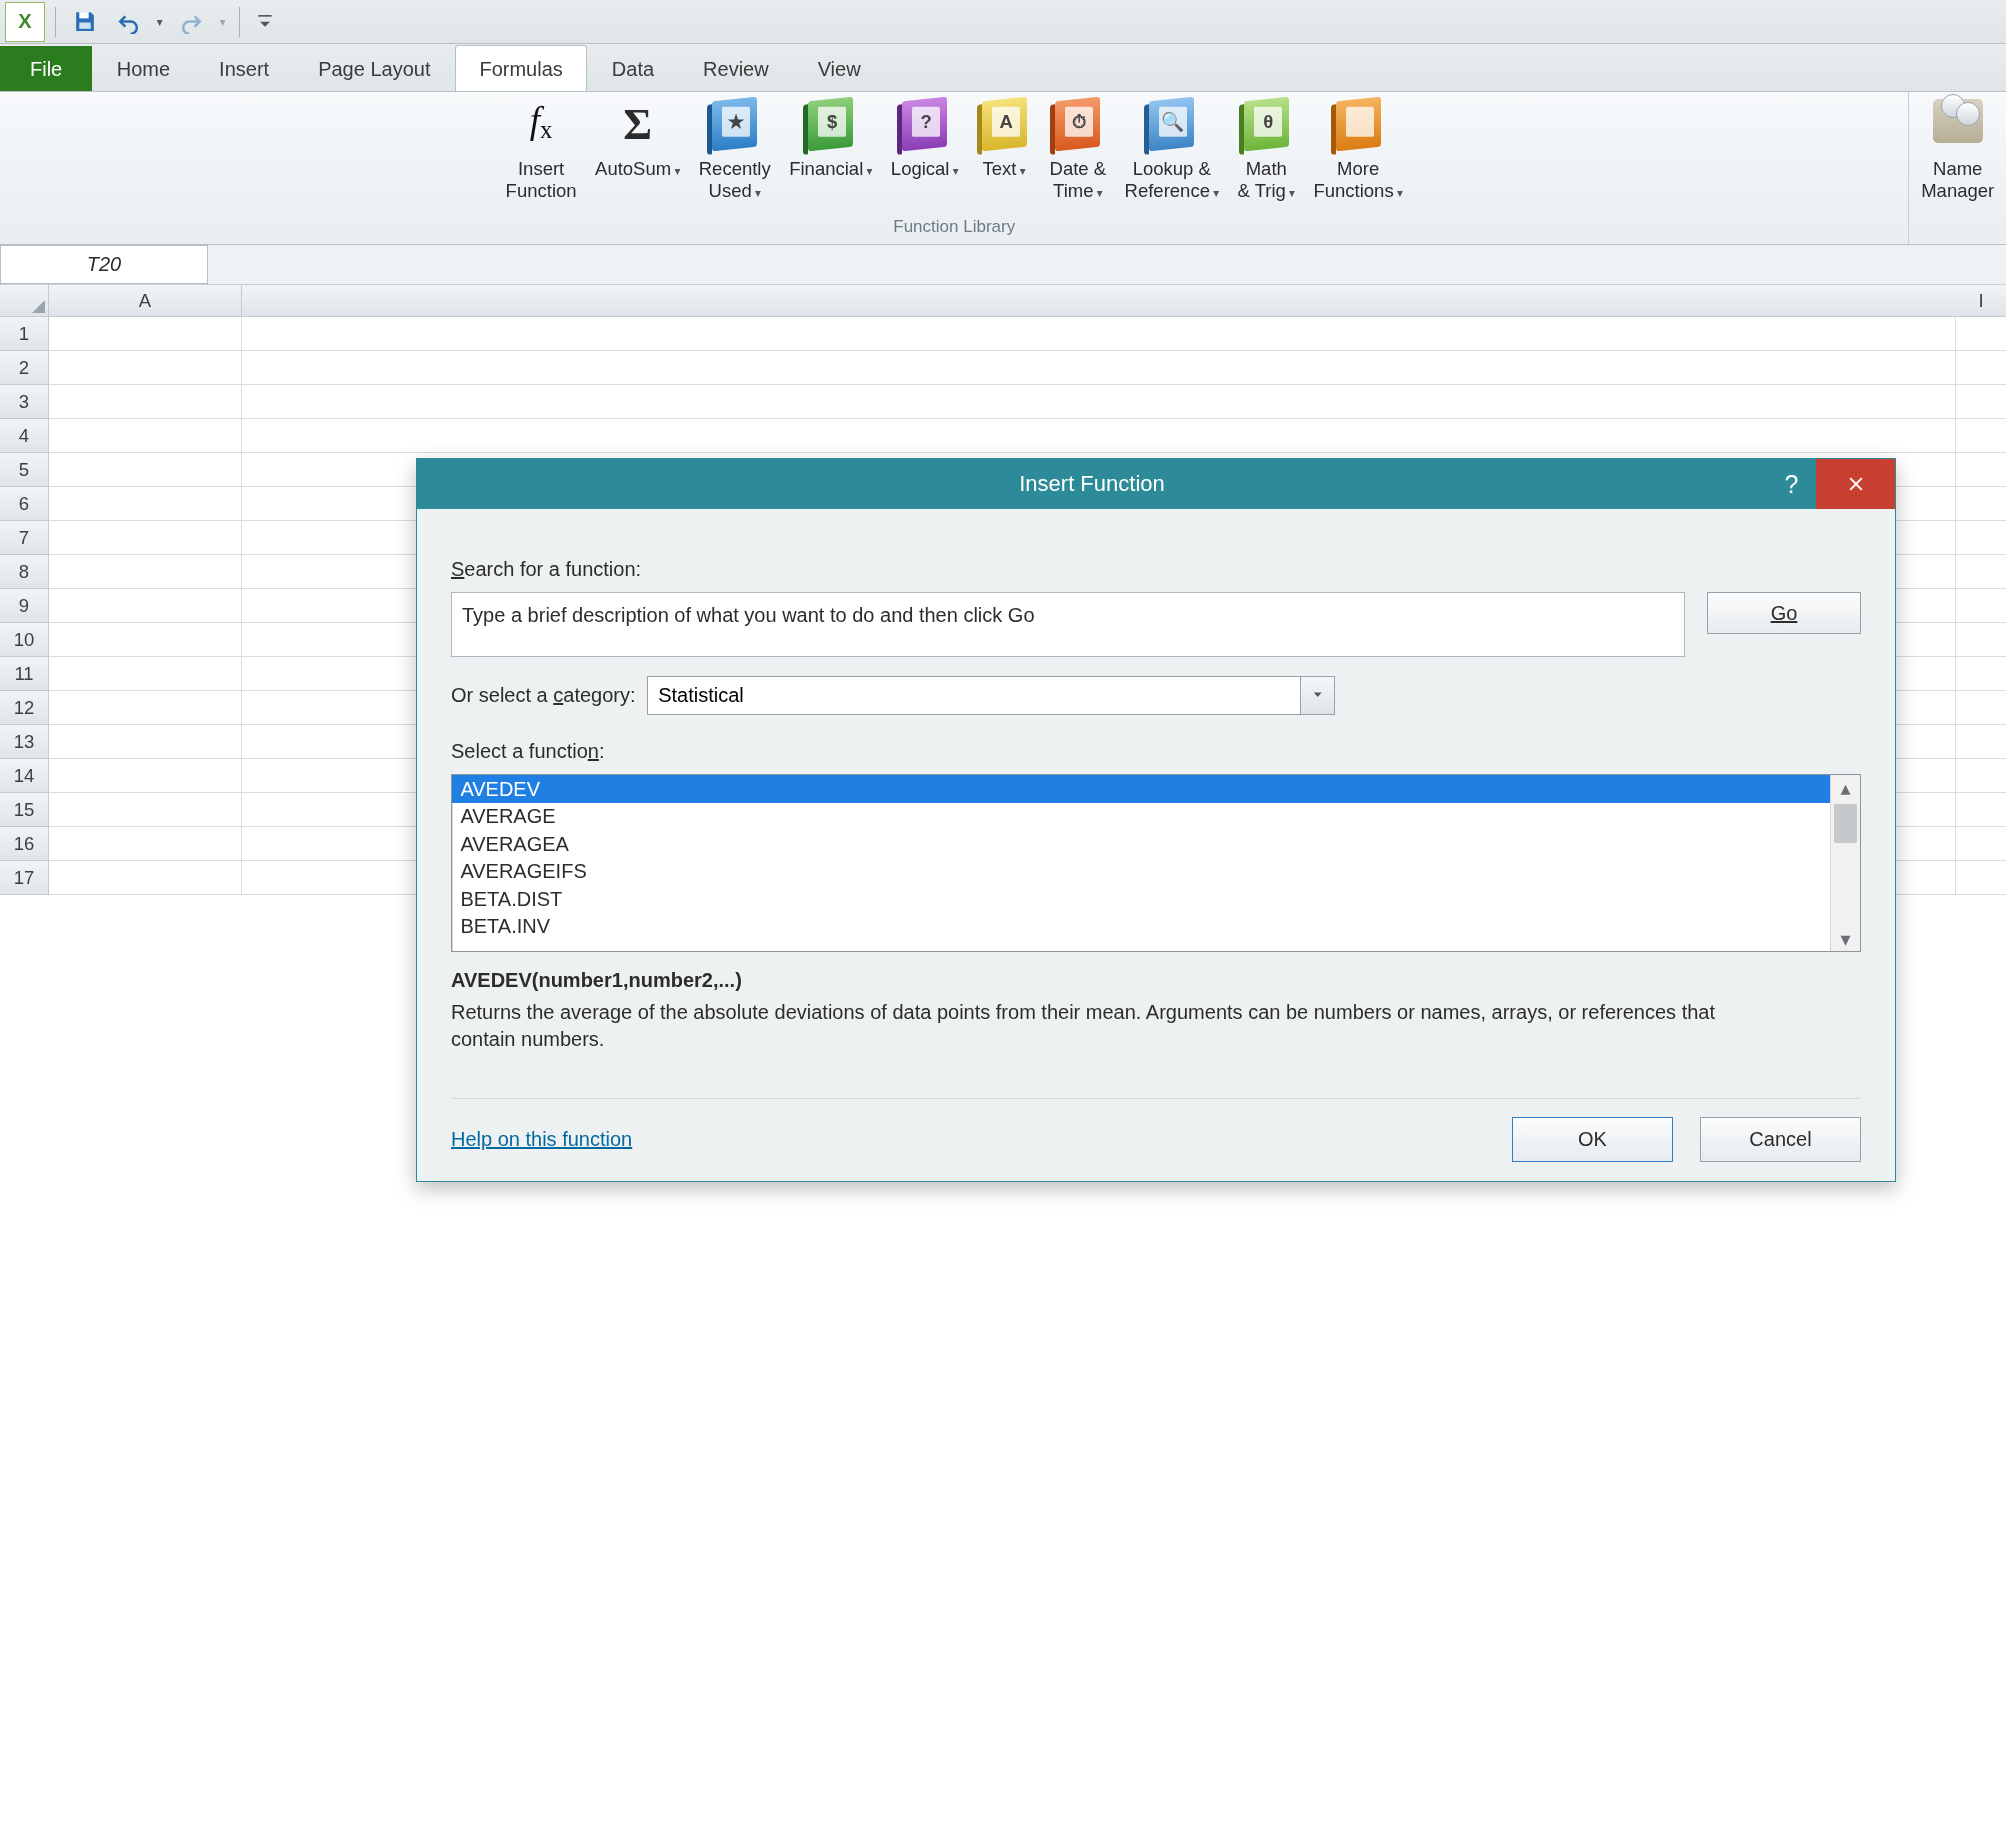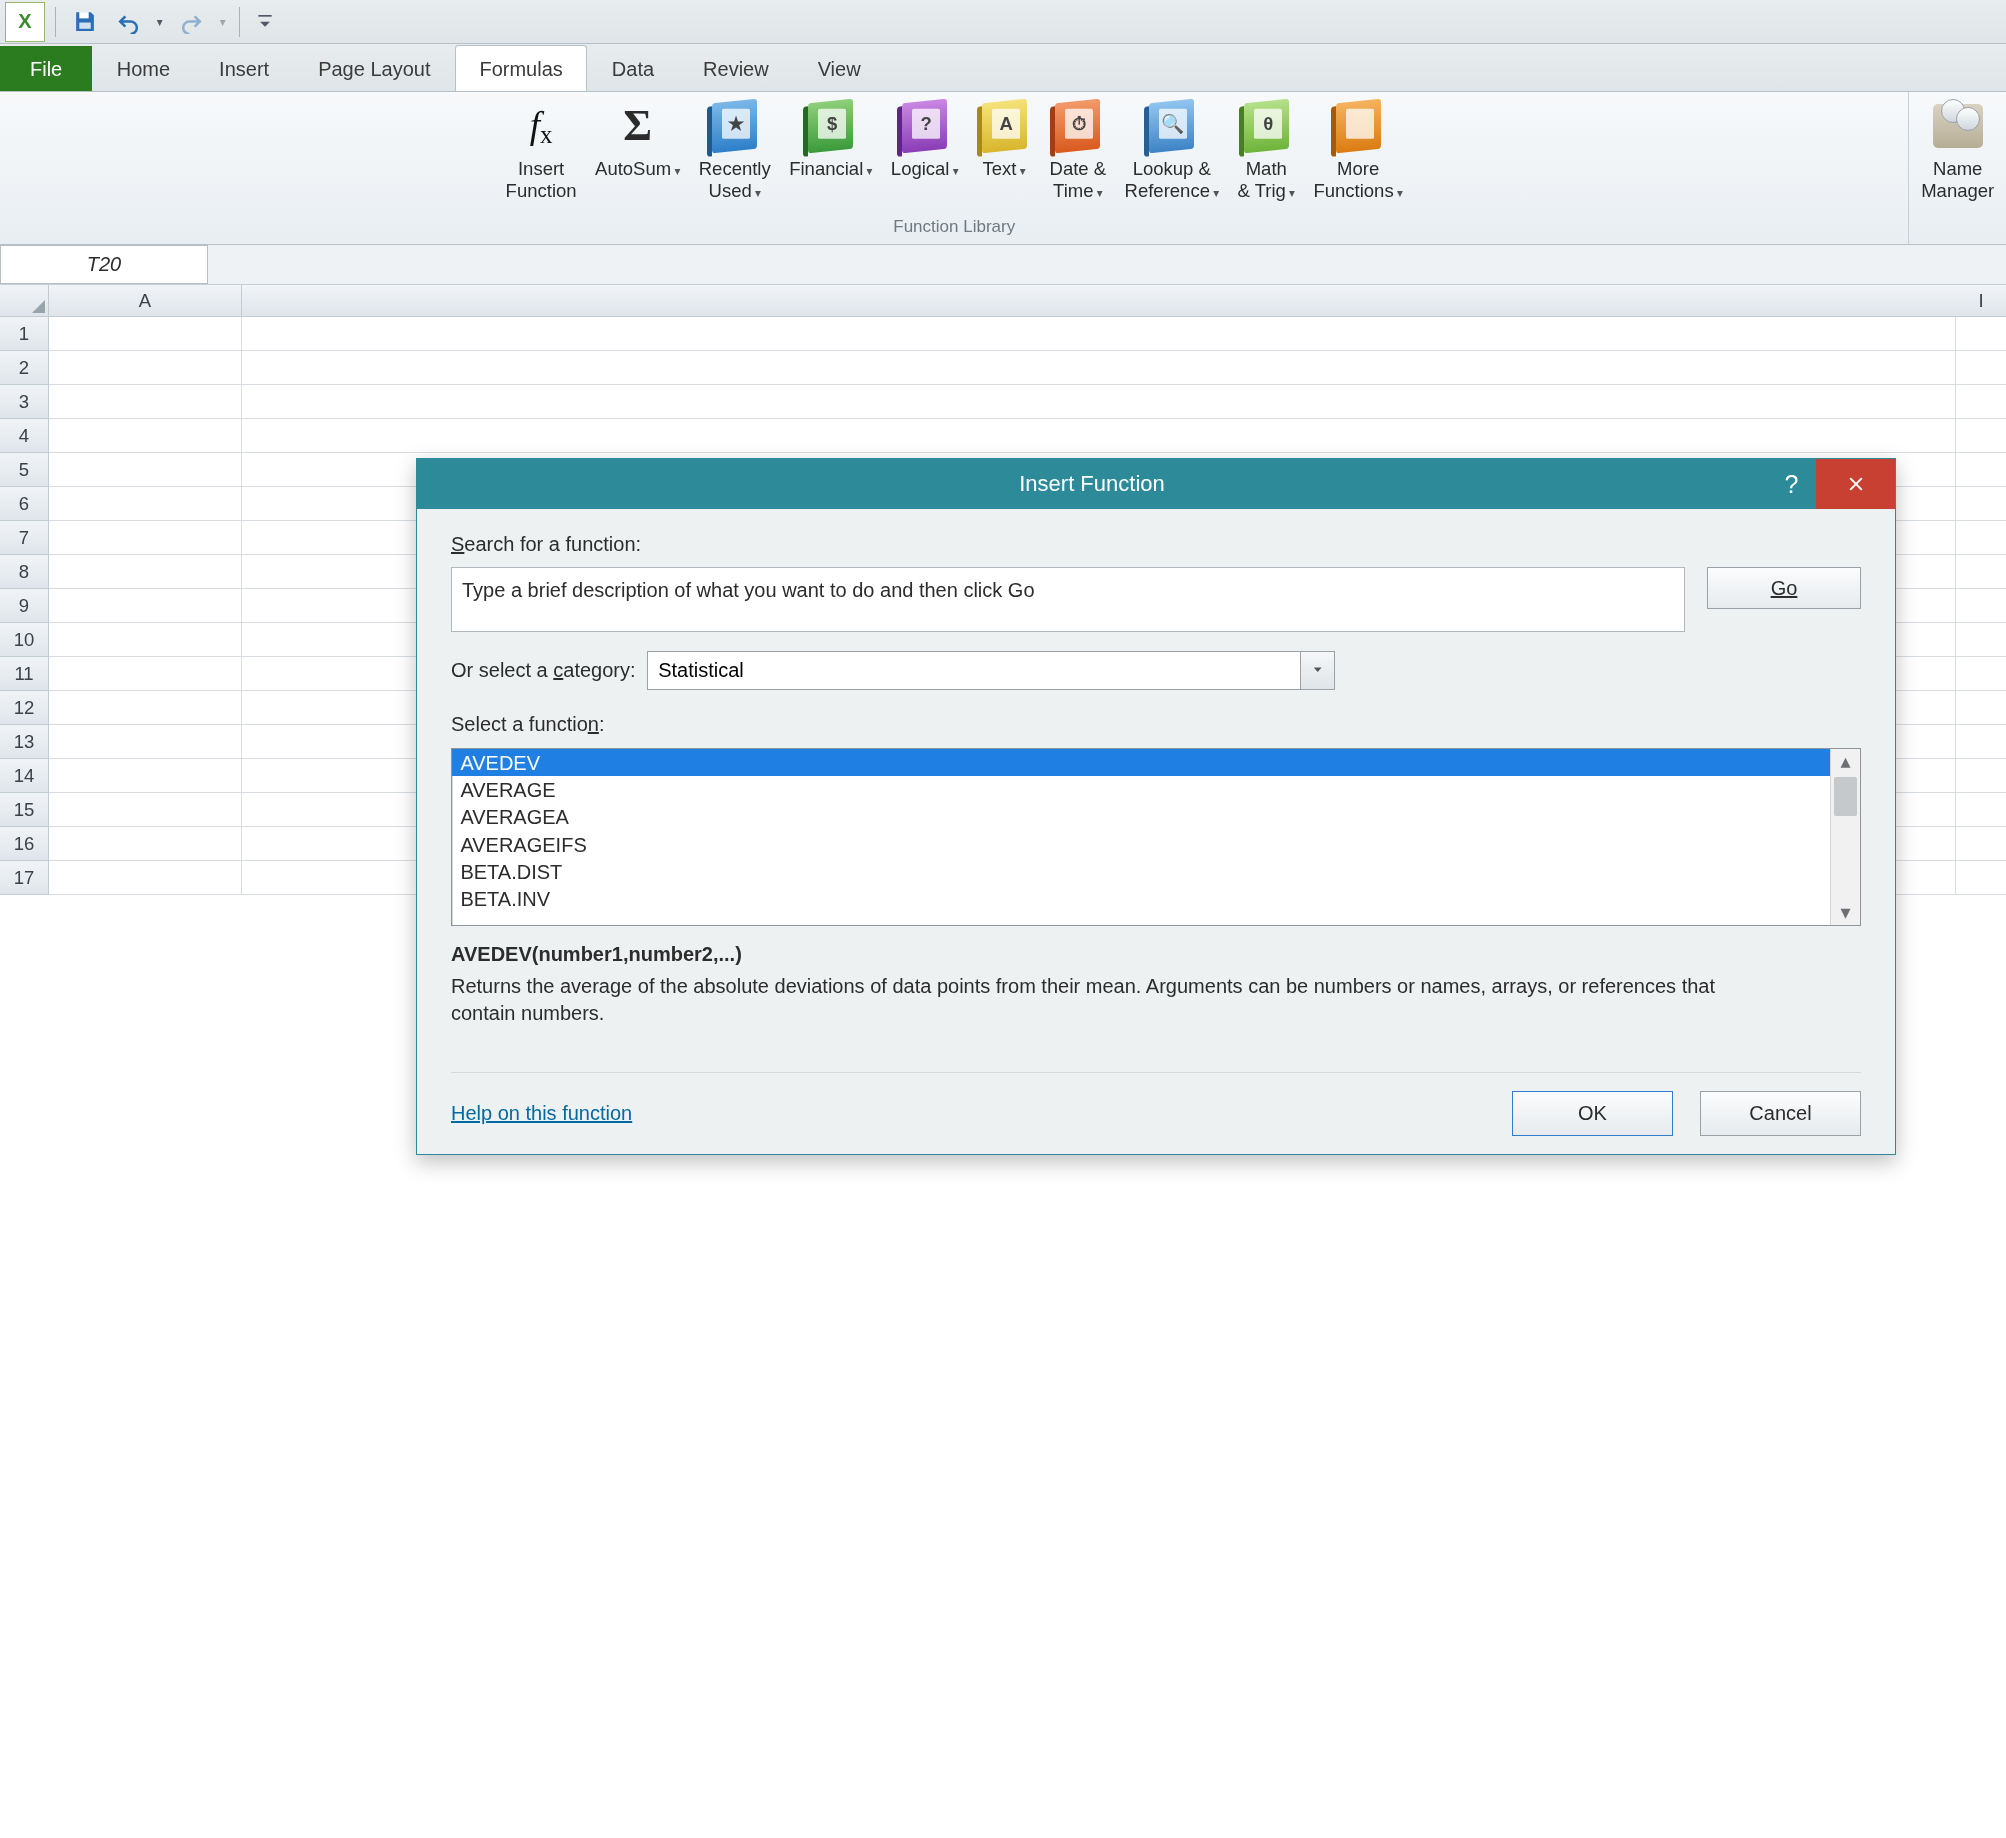--- a/index.html
+++ b/index.html
@@ -29,21 +29,21 @@
               font-weight:400; }
 
   
   .ribbon { display:flex; border-top:0.8px solid #b5c0c7; border-bottom:0.8px solid #b5c0c7;
             background:linear-gradient(#f7f9fb,#e9eef2); height:154px; }
   .rgroup { display:flex; flex-direction:column; align-items:center; border-right:0.8px solid #c7d0d6;
             padding:3.4px 8.4px 1.7px; }
   .rgroup-items{ display:flex; flex:1; align-items:flex-start; gap:11.7px; }
   .rbtn { display:flex; flex-direction:column; align-items:center; justify-content:flex-start;
           width:auto; padding:3.4px 3.4px 1.7px; cursor:pointer; text-align:center; }
-  .rbtn .ic{ width:54px; height:54px; margin-bottom:5px; display:flex; align-items:center; justify-content:center; }
+  .rbtn .ic{ width:54px; height:54px; margin-bottom:5px; display:flex; justify-content:center; }
   .rbtn .lbl{ font-size:18.5px; color:#2c2c2c; line-height:22px; }
   .rbtn .drop::after{ content:" ▾"; font-size:11.7px; color:#555;}
   .rgroup-name { font-size:17px; color:#6e7a82; padding:3.4px 0 5px; }
 
   
   .book{ width:45px; height:50px; border-radius:3.4px; position:relative; transform:skewY(-6deg);}
   .book::before{ content:""; position:absolute; left:-5px; top:3.4px; width:5px; height:50px; border-radius:3.4px 0 0 3.4px;}
   .book.b1{ background:linear-gradient(#7bb8e8,#2d7fc9);} .book.b1::before{background:#1d5a92;}
   .book.b2{ background:linear-gradient(#8fcf7a,#3a9b3a);} .book.b2::before{background:#246a24;}
   .book.b3{ background:linear-gradient(#c987e2,#8a3db6);} .book.b3::before{background:#5e2683;}
@@ -89,21 +89,21 @@
            background:#eef1f2; border:1.7px solid #2c8a99; box-shadow:0 6.7px 20px rgba(0,0,0,.25);
            font-size:20px; color:#2c2c2c; }
   .dlg-titlebar{ height:50px; background:#2c8a99; display:flex; align-items:center; position:relative;}
   .dlg-title{ flex:1; text-align:center; color:#fff; font-size:22px; }
   .dlg-help{ width:49px; height:50px; display:flex; align-items:center; justify-content:center;
              color:#fff; font-size:25px; cursor:pointer;}
   .dlg-close{ width:79px; height:50px; background:#c84031; display:flex; align-items:center; justify-content:center;
               cursor:pointer;}
   .dlg-close svg{ width:20px; height:20px; stroke:#fff; stroke-width:2.4; }
   .dlg-body{ padding:23.5px 34px 18.5px; }
-  .dlg-label{ margin-bottom:11.7px; font-size:20px; }
+  .dlg-label{ margin-bottom:11.7px; font-size:20px;margin-top:25px; }
   .dlg-label u{ text-decoration:underline; }
   .dlg-row{ display:flex; align-items:flex-start; gap:22px; margin-bottom:18.5px;}
   .dlg-search{ flex:1; height:65px; border:0.8px solid #b0b7bd; background:#fff; padding:10px 10px;
                font-size:20px; color:#2c2c2c; line-height:25px; resize:none; font-family:inherit;}
   .dlg-go{ width:154px; height:42px; border:0.8px solid #9aa2a8; background:linear-gradient(#fbfcfd,#e7ebee);
            cursor:pointer; font-size:20px; display:flex; align-items:center; justify-content:center;}
   .dlg-go span{ text-decoration:underline;}
   .dlg-cat-row{ display:flex; align-items:center; gap:11.7px; margin-bottom:23.5px;}
   .dlg-cat{ width:688px; height:39px; display:flex; align-items:stretch; }
   .dlg-cat input{ flex:1; border:0.8px solid #9aa2a8; border-right:none; padding:0 10px; font-size:20px;

